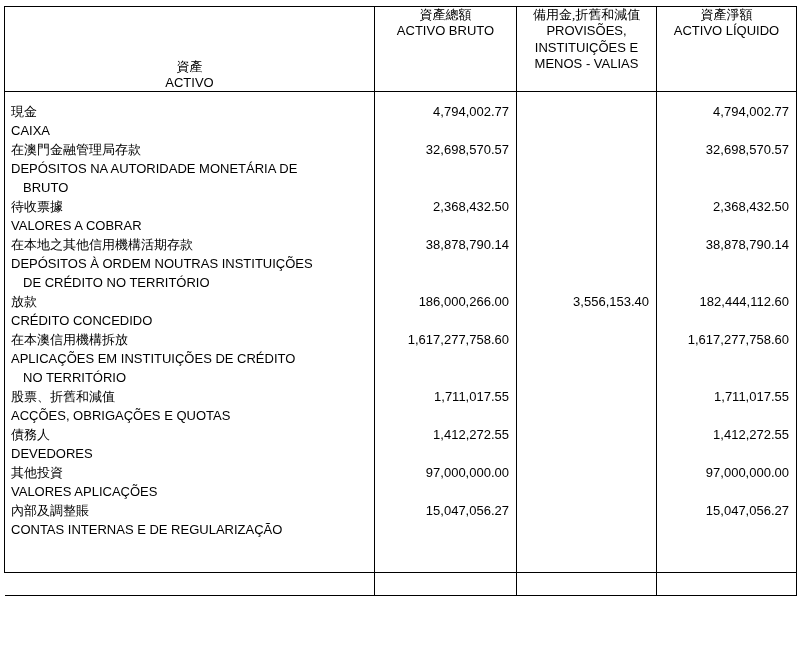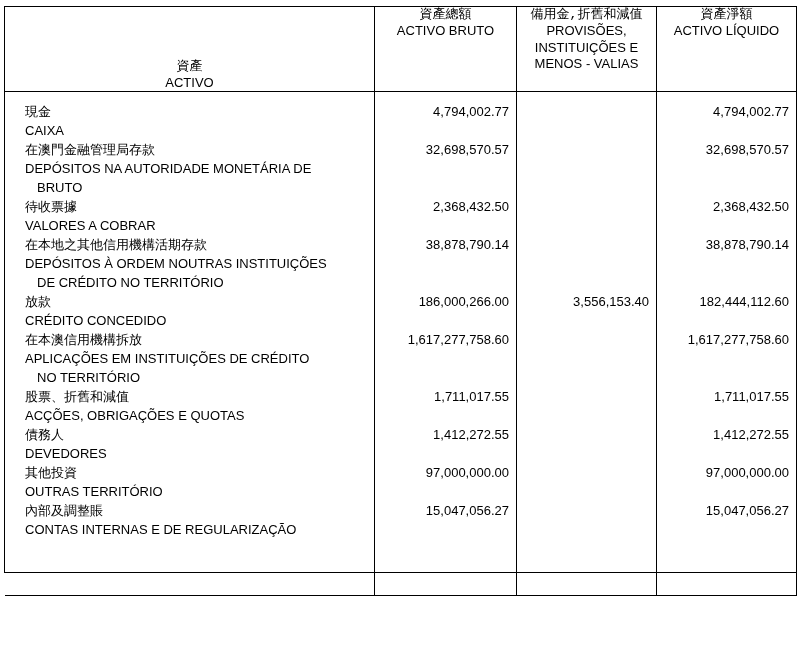--- a/index.html
+++ b/index.html
@@ -40,32 +40,31 @@
 
   
   thead td {
     text-align: center;
     vertical-align: bottom;
     padding: 4px 6px 6px 6px;
     height: 84px;
     line-height: 1.25;
   }
   thead .hdr-line { display: block; white-space: nowrap; }
-  thead .cjk { font-family: Liberation Mono, monospace; }
+  thead .cjk { font-family: Liberation Serif, serif; }
   thead td.desc-head { vertical-align: bottom; }
 
   
   td.body-cell {
     padding: 0;
     height: 480px;
   }
   .rows {
     display: block;
     padding: 10px 0 0 0;
-    margin-left: 14px;
   }
   .line {
     display: block;
     line-height: 19px;
     height: 19px;
     white-space: nowrap;
     overflow: hidden;
   }
   .desc .line { padding-left: 6px; }
   .desc .line.cjk { font-family: "DejaVu Sans", "Liberation Sans", sans-serif; font-size: 13px; }
@@ -157,21 +156,21 @@
               <span class="line cjk">放款</span>
               <span class="line lat">CRÉDITO CONCEDIDO</span>
               <span class="line cjk">在本澳信用機構拆放</span>
               <span class="line lat">APLICAÇÕES EM INSTITUIÇÕES DE CRÉDITO</span>
               <span class="line lat indent">NO TERRITÓRIO</span>
               <span class="line cjk">股票、折舊和減值</span>
               <span class="line lat">ACÇÕES, OBRIGAÇÕES E QUOTAS</span>
               <span class="line cjk">債務人</span>
               <span class="line lat">DEVEDORES</span>
               <span class="line cjk">其他投資</span>
-              <span class="line lat">OUTRAS TERRITÓRIO</span>
+              <span class="line lat">VALORES APLICAÇÕES</span>
               <span class="line cjk">內部及調整賬</span>
               <span class="line lat">CONTAS INTERNAS E DE REGULARIZAÇÃO</span>
             </div>
         </td>
         <td class="body-cell">
           <div class="rows num" id="gross-col">
               <span class="line">4,794,002.77</span>
               <span class="line blank">&nbsp;</span>
               <span class="line">32,698,570.57</span>
               <span class="line blank">&nbsp;</span>

